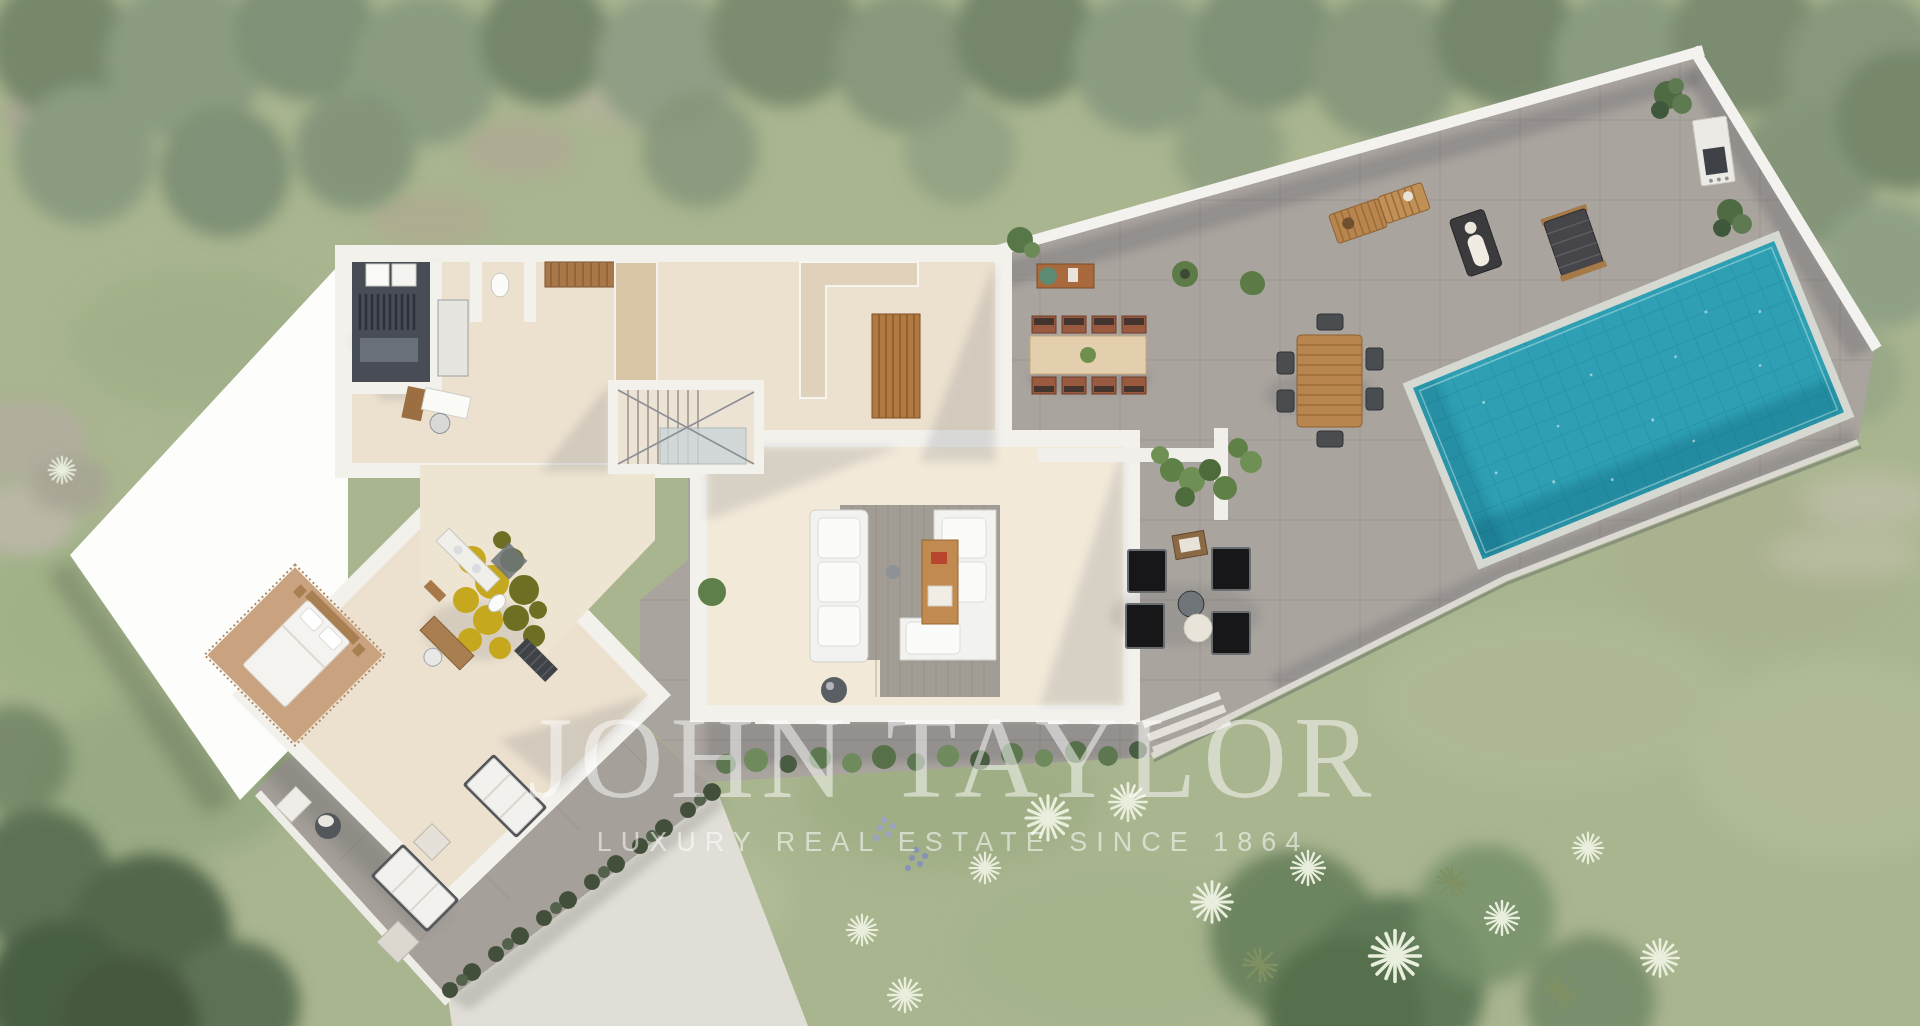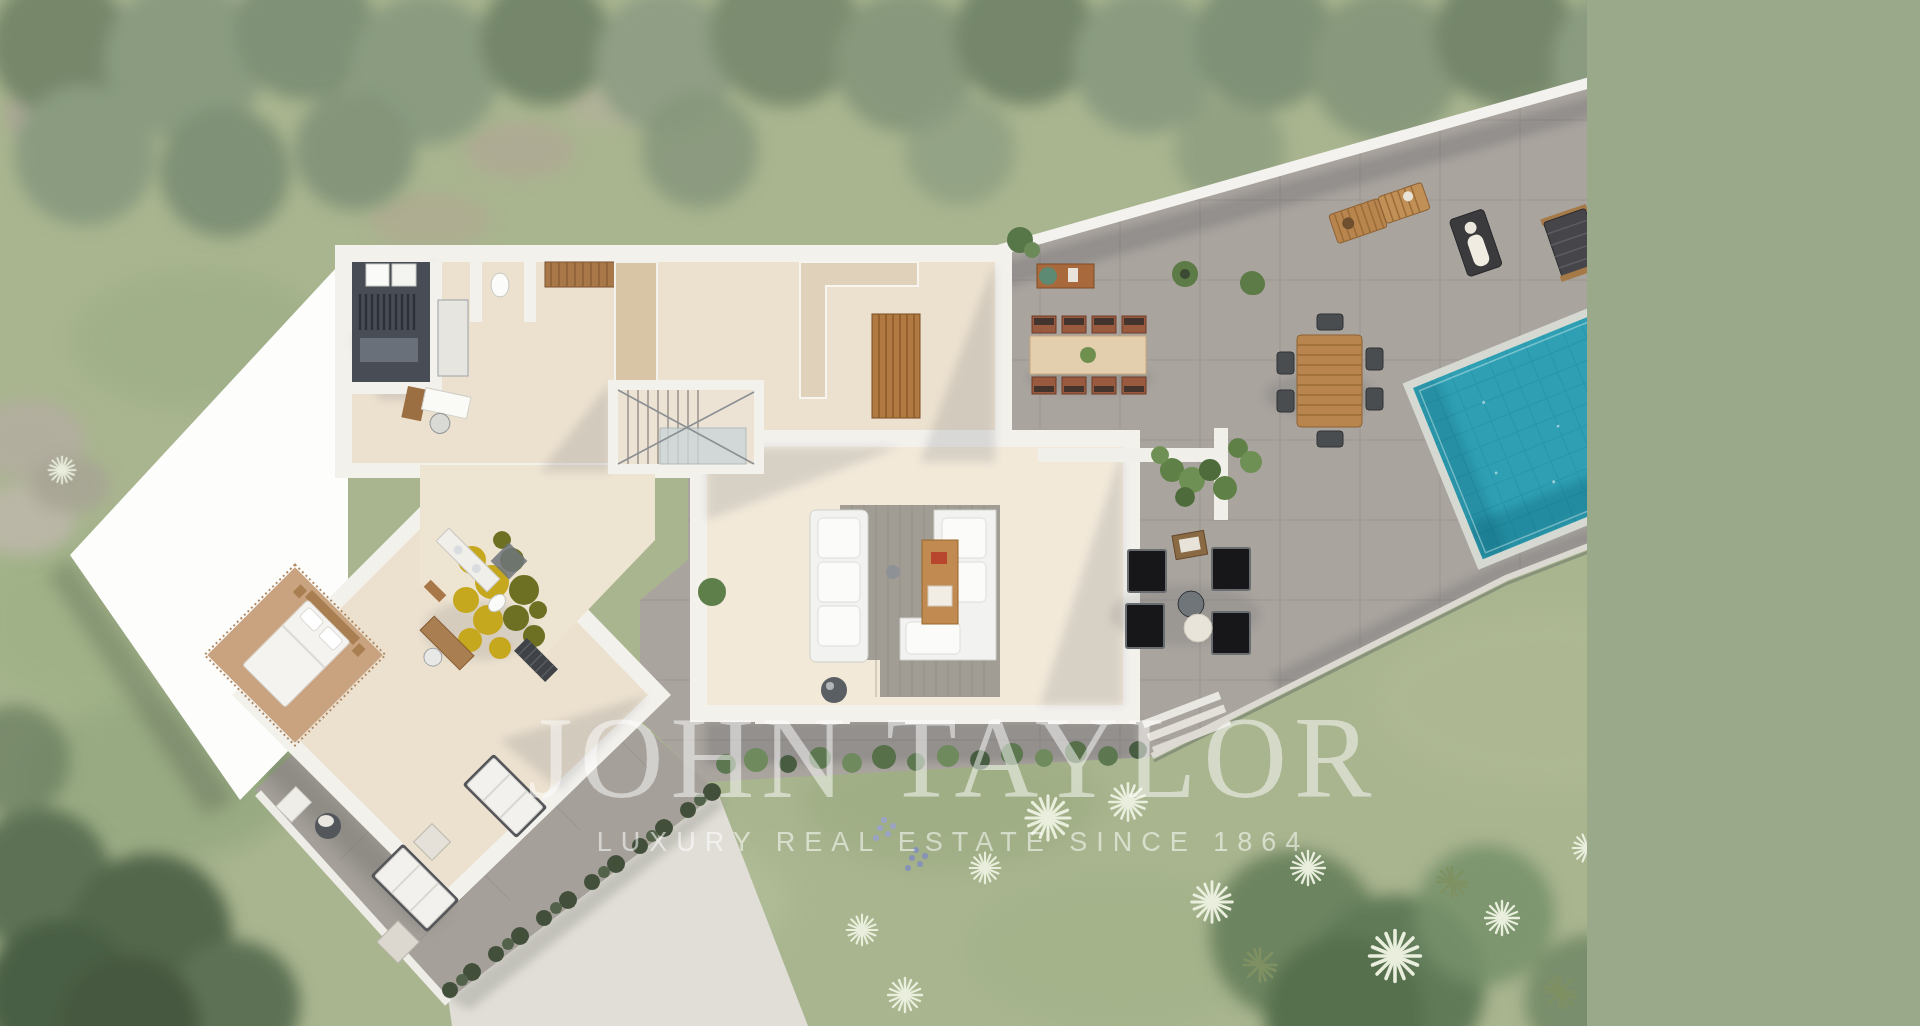--- a/index.html
+++ b/index.html
@@ -1,16 +1,16 @@
 <!DOCTYPE html>
 <html><head>
 <meta charset="utf-8">
 <style>
   html,body{margin:0;padding:0;background:#9aa98a;}
-  .stage{position:relative;width:1587px;height:1026px;overflow:hidden;
+  .stage{position:relative;width:1920px;height:1026px;overflow:hidden;
          font-family:"Liberation Sans",sans-serif;}
   svg{display:block}
   .wm-title{font-family:"Liberation Serif","DejaVu Serif",serif;
             font-size:116px;letter-spacing:7px;}
   .wm-tag{font-family:"Liberation Sans","DejaVu Sans",sans-serif;
           font-size:27px;letter-spacing:9px;font-weight:300;}
 </style>
 </head>
 <body>
 

